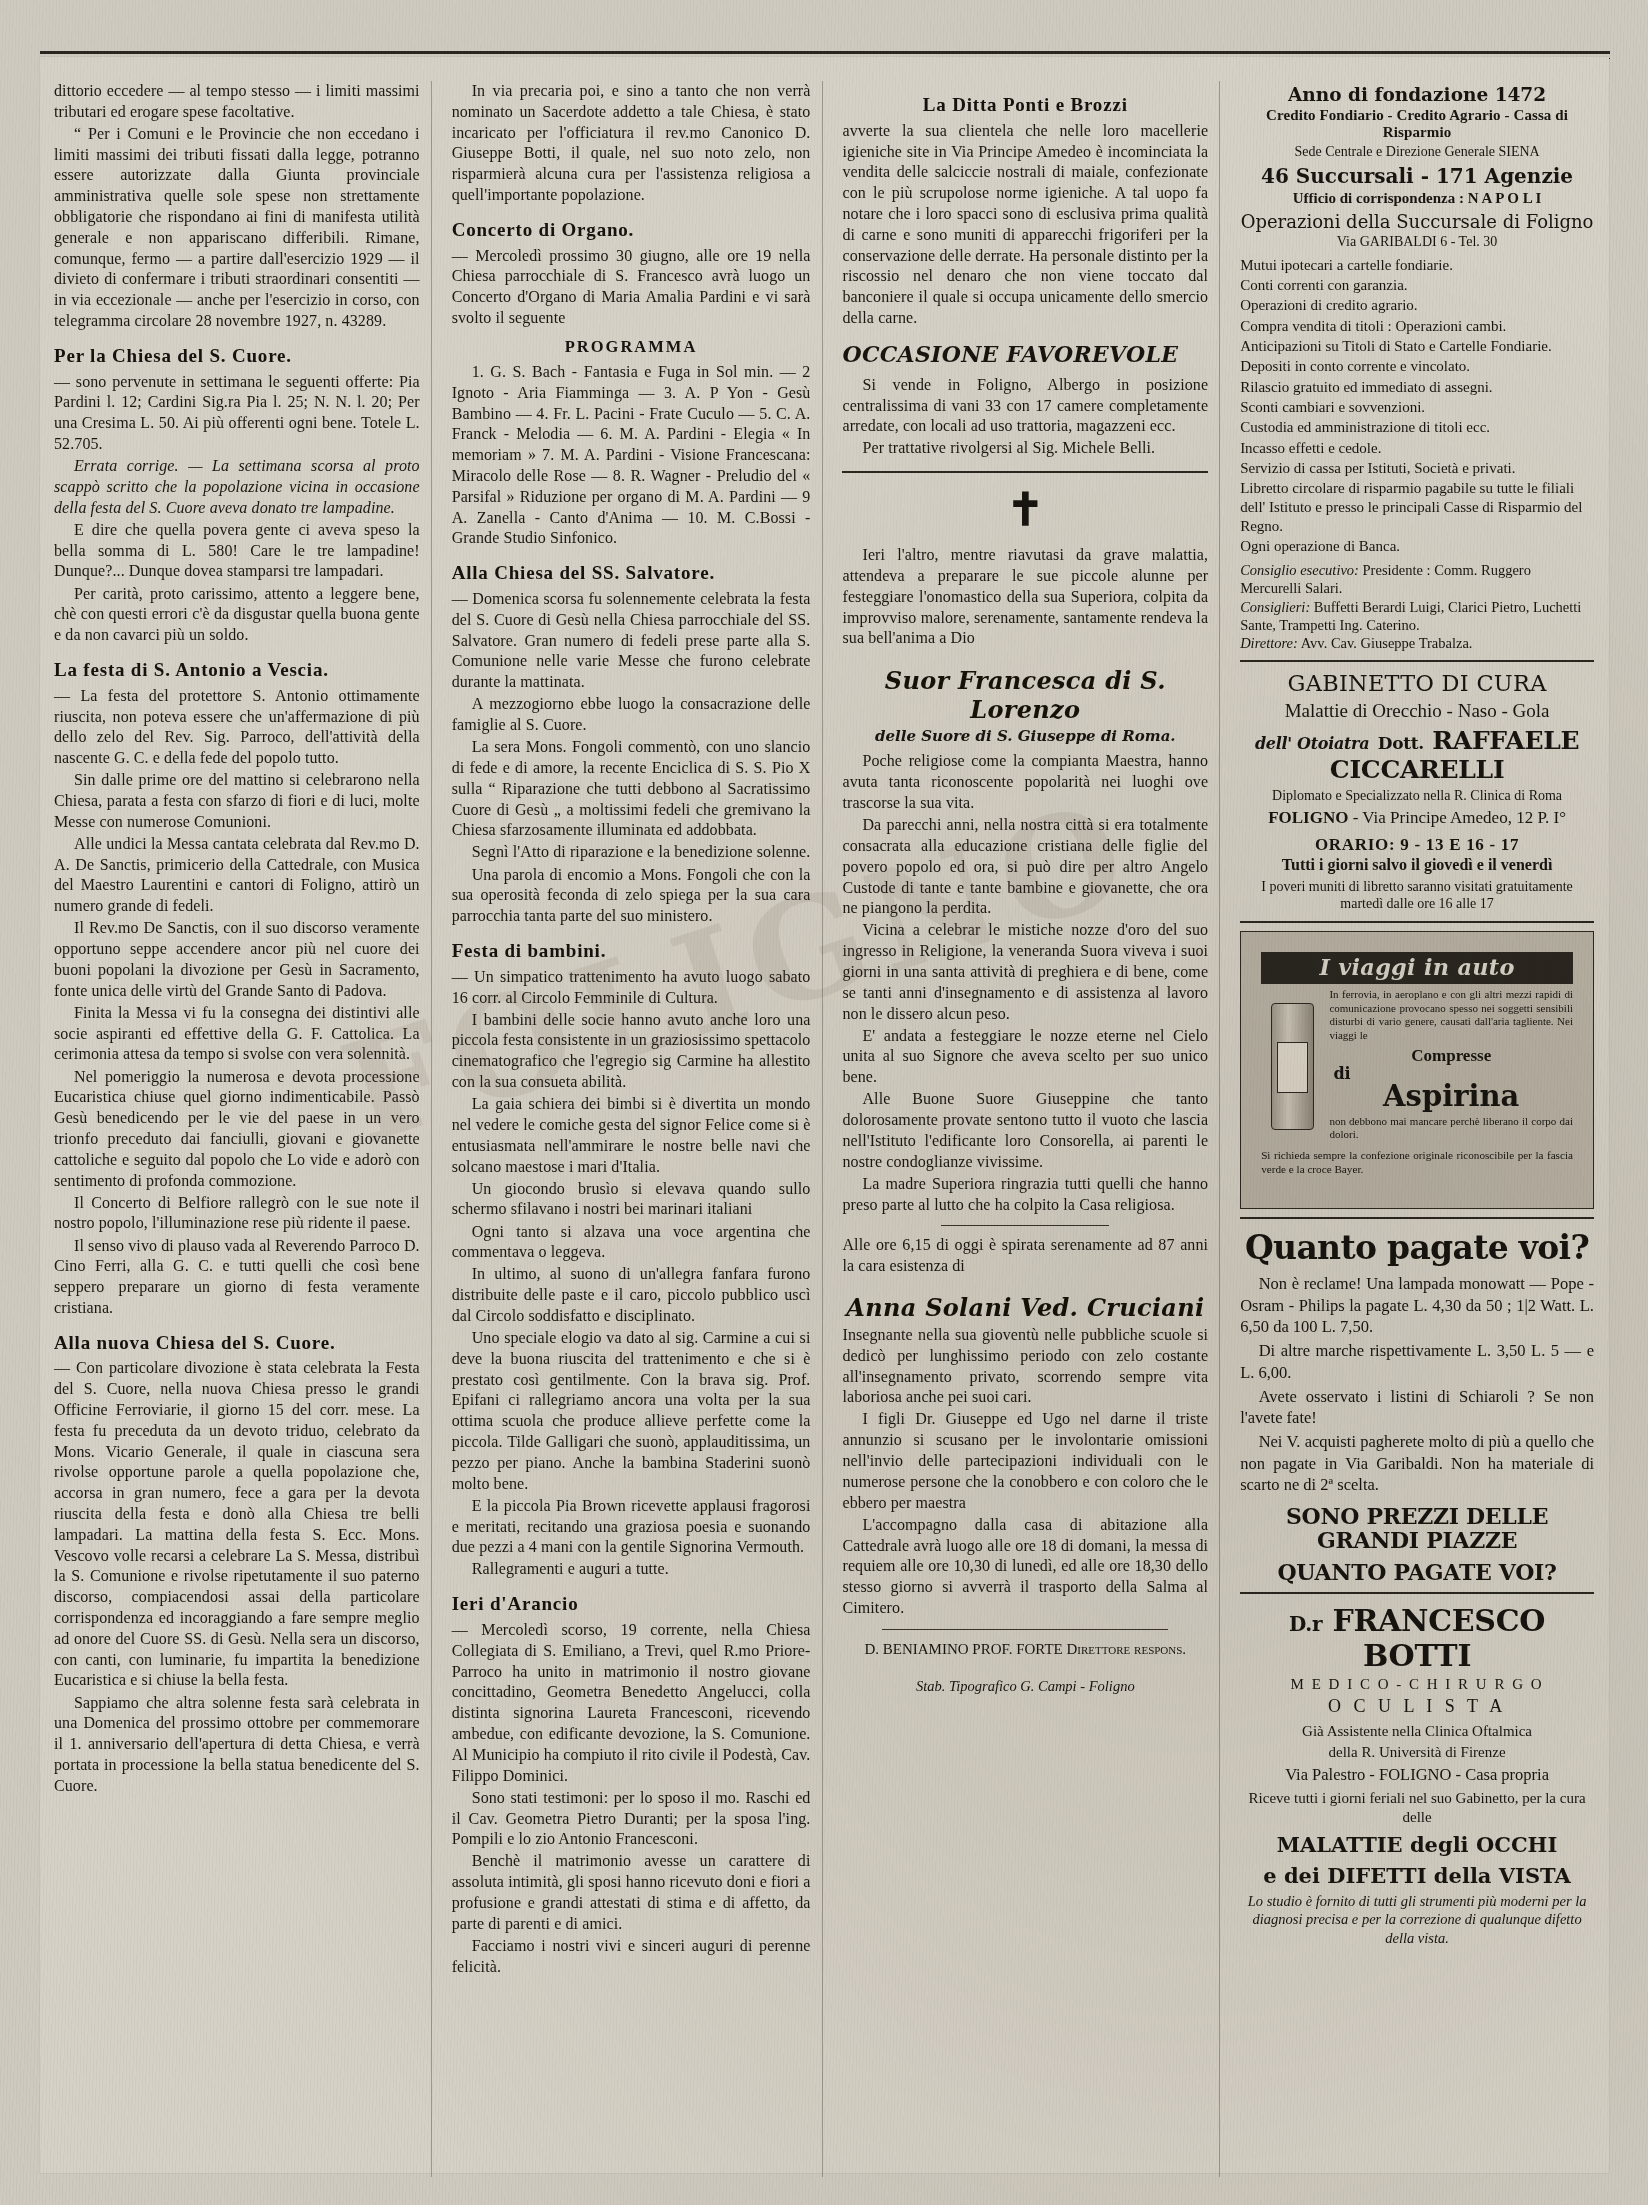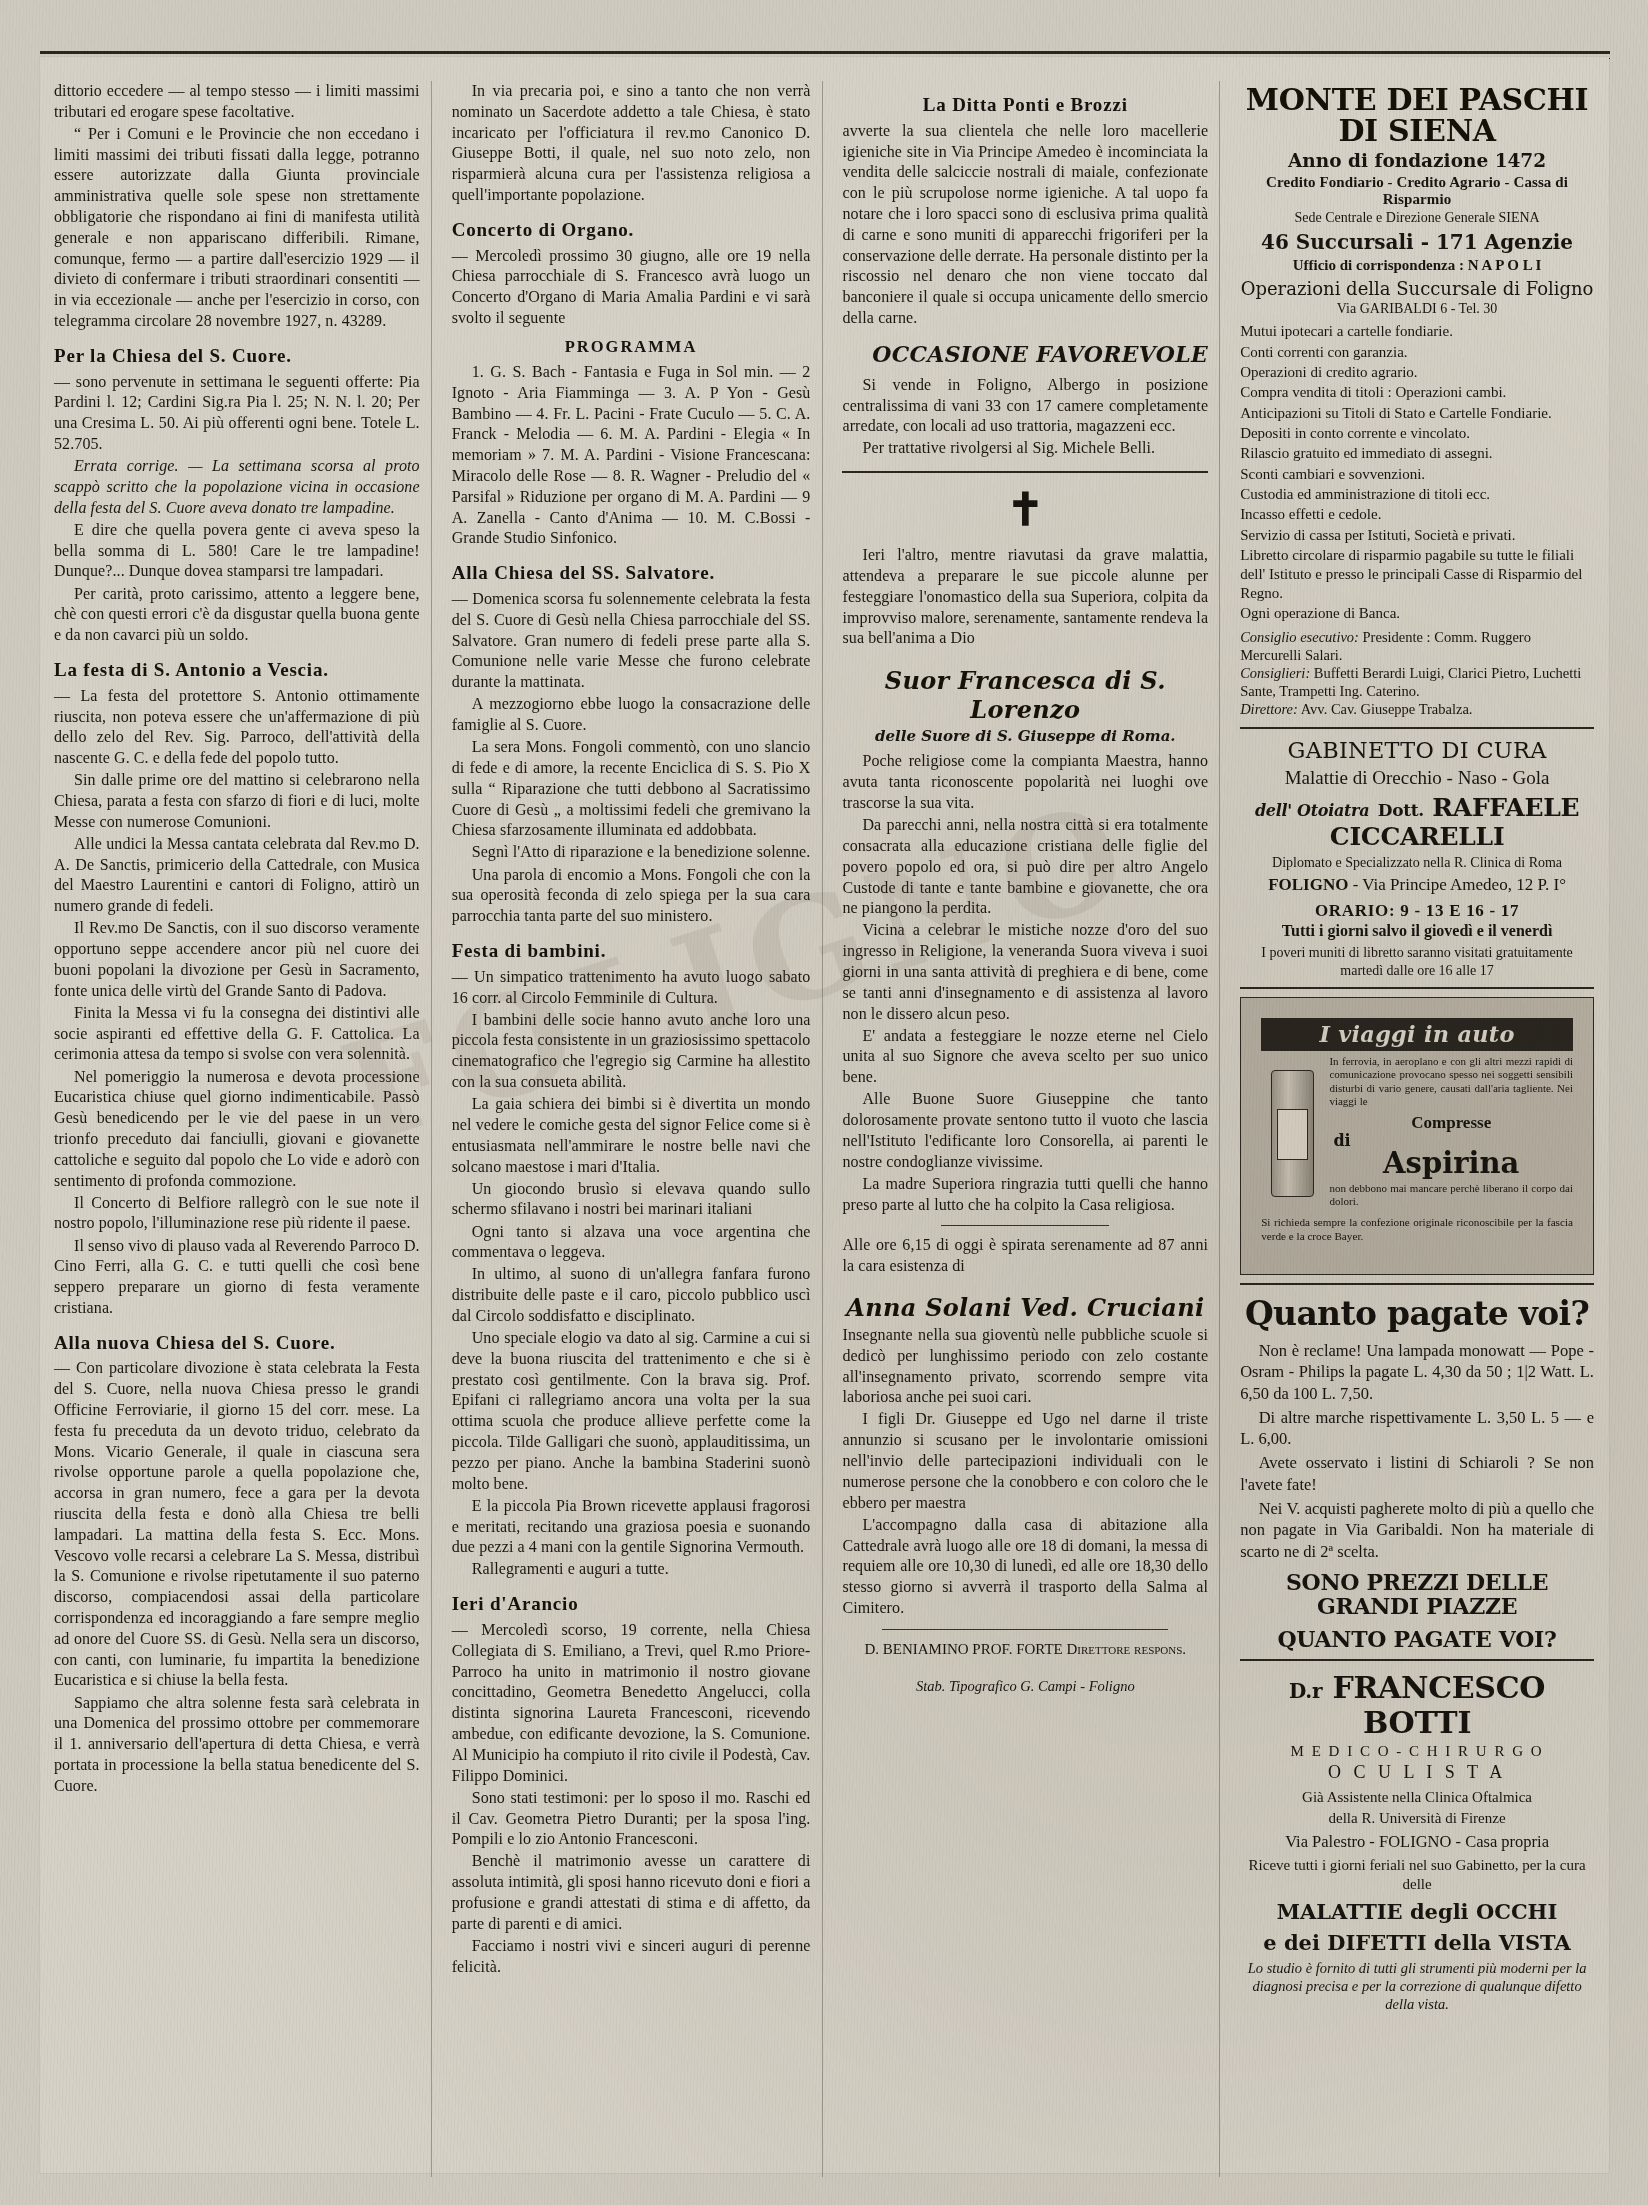--- a/index.html
+++ b/index.html
@@ -123,21 +123,21 @@
     margin: 0 0 6.6px 0;
   }
   .prog-hd {
     text-align: center;
     font-size: 16.5px;
     font-weight: bold;
     letter-spacing: 2px;
     margin: 8px 0 5.3px 0;
   }
   .occ-hd {
-    text-align: right;
+    text-align: left;
     font-family: "DejaVu Serif", serif;
     font-weight: bold;
     font-style: italic;
     font-size: 22px;
     letter-spacing: 0.3px;
     margin: 12px 0 8px 0;
   }
   .cross {
     text-align: center;
     font-size: 45px;
@@ -557,21 +557,20 @@
       <p class="t">I figli Dr. Giuseppe ed Ugo nel darne il triste annunzio si scusano per le involontarie omissioni nell'invio delle partecipazioni individuali con le numerose persone che la conobbero e con coloro che le ebbero per maestra</p>
       <p class="t">L'accompagno dalla casa di abitazione alla Cattedrale avrà luogo alle ore 18 di domani, la messa di requiem alle ore 10,30 di lunedì, ed alle ore 18,30 dello stesso giorno si avverrà il trasporto della Salma al Cimitero.</p>
       <hr class="hr-thin">
       <div class="sign">D. BENIAMINO PROF. FORTE Direttore respons.</div>
       <div class="stab">Stab. Tipografico G. Campi - Foligno</div>
     </div>
 
     <div class="col c4">
 
       <div class="ad">
-        <div class="mps-title">MONTE DEI PASCHI DI SIENA</div>
         <div class="mps-sub1">Anno di fondazione 1472</div>
         <div class="mps-sub2">Credito Fondiario - Credito Agrario - Cassa di Risparmio</div>
         <div class="mps-sub3">Sede Centrale e Direzione Generale SIENA</div>
         <div class="mps-succ">46 Succursali - 171 Agenzie</div>
         <div class="mps-uff">Ufficio di corrispondenza : N A P O L I</div>
         <div class="mps-op">Operazioni della Succursale di Foligno</div>
         <div class="mps-via">Via GARIBALDI 6 - Tel. 30</div>
         <ul class="mps-list">
           <li>Mutui ipotecari a cartelle fondiarie.</li>
           <li>Conti correnti con garanzia.</li>

